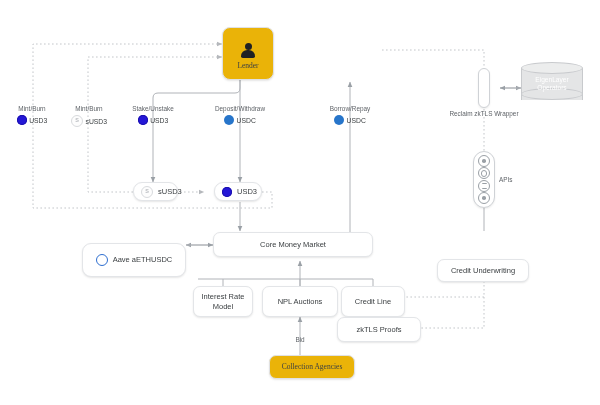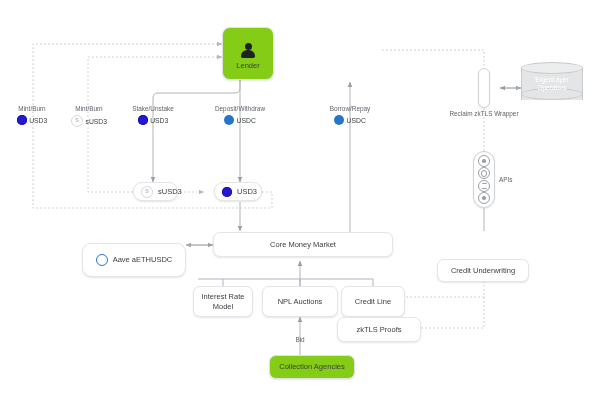--- a/index.html
+++ b/index.html
@@ -8,21 +8,21 @@
        color:#3c4043;}
   #canvas{position:relative;width:600px;height:405px;background:#fff;}
   svg.edges{position:absolute;left:0;top:0;width:600px;height:405px;overflow:visible;}
 
   
   .node{position:absolute;box-sizing:border-box;
         background:#ffffff;border:1px solid #e3e5e8;border-radius:7px;
         box-shadow:0 1px 2px rgba(0,0,0,.10);
         display:flex;align-items:center;justify-content:center;
         font-size:7.5px;line-height:1.25;text-align:center;color:#3c4043;}
-  .node.grey{background:#84cc16;border-color:#e0e1e3;}
+  .node.grey{background:#eab308;border-color:#e0e1e3;font-family:Liberation Serif, serif;}
   .node.actor{flex-direction:column;gap:2px;padding-top:5px;border-radius:8px;}
   .node.token{gap:5px;justify-content:flex-start;padding-left:7px;border-radius:9px;}
 
   
   .person{width:17px;height:17px;position:relative;}
   .person .head{position:absolute;left:5px;top:1px;width:7px;height:7px;
       border-radius:50%;background:#202124;}
   .person .body{position:absolute;left:1.5px;top:8.5px;width:14px;height:8px;
       border-radius:7px 7px 2px 2px;background:#202124;}
   .actor-label{font-size:7.5px;color:#3c4043;}
@@ -193,21 +193,21 @@
   <div class="node token" style="left:214px;top:182px;width:48px;height:19px;">
     <span class="coin usd3"></span>
     <span>USD3</span>
   </div>
 
   <div class="node token" style="left:82px;top:232px;width:104px;height:34px;justify-content:center;padding-left:0;margin-top:11px;">
     <span class="coin aave"></span>
     <span>Aave aETHUSDC</span>
   </div>
 
-  <div class="node" style="left:213px;top:232px;width:180px;height:25px;">
+  <div class="node" style="left:213px;top:232px;width:160px;height:25px;">
     <span>Core Money Market</span>
   </div>
 
   <div class="node" style="left:193px;top:286px;width:60px;height:31px;">
     <span>Interest Rate Model</span>
   </div>
 
   <div class="node" style="left:341px;top:286px;width:64px;height:31px;">
     <span>Credit Line</span>
   </div>

